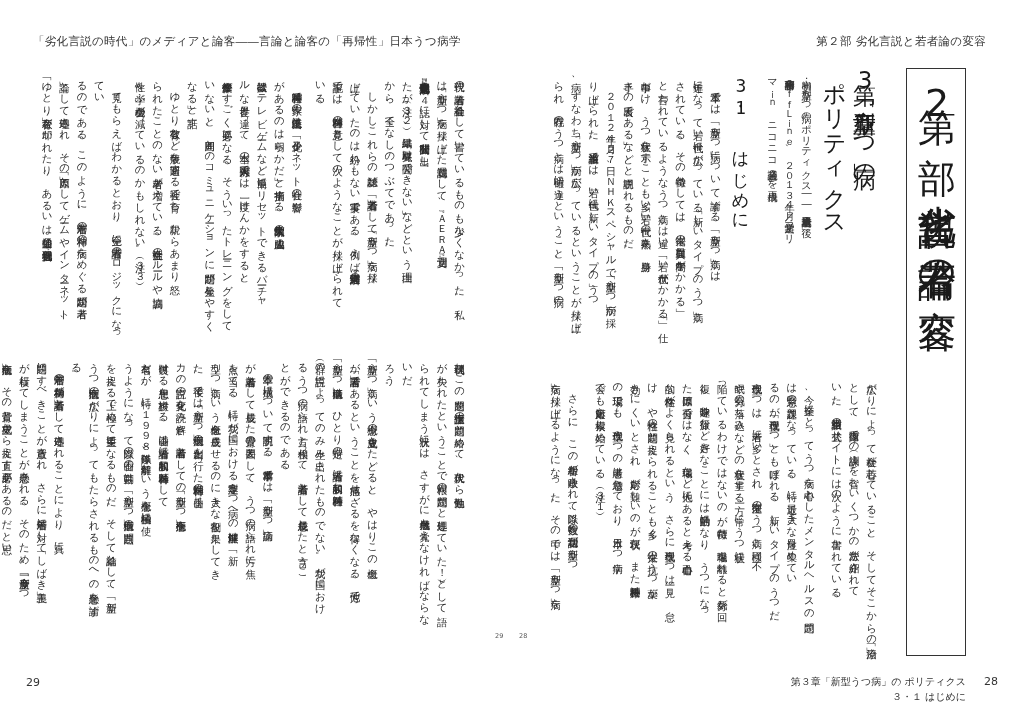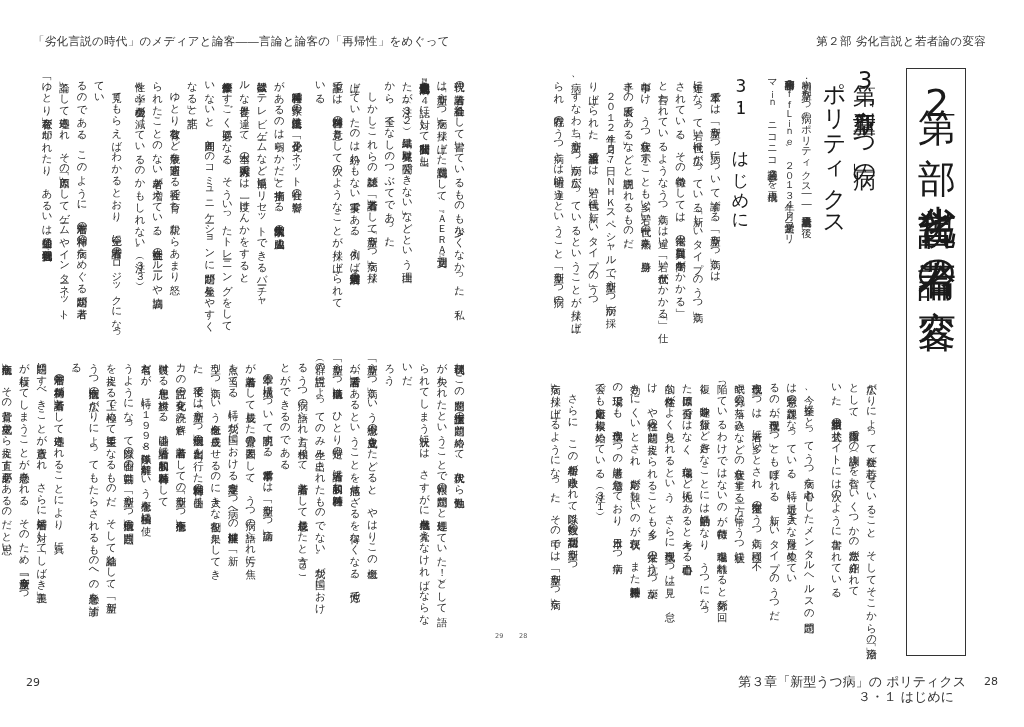--- a/index.html
+++ b/index.html
@@ -10,26 +10,26 @@
   .vt { writing-mode:vertical-rl; -webkit-writing-mode:vertical-rl; text-orientation:upright; }
   .body-block { font-size:10.4px; line-height:17.4px; letter-spacing:0.15px; color:#2a2a2a; }
   .body-block p { margin:0; }
   .part-box { border:1.5px solid #333; box-sizing:border-box; }
   .part-title { font-family:"DejaVu Sans","Liberation Sans",sans-serif; font-size:38px; line-height:1; letter-spacing:2px; color:#1a1a1a; }
   .chap-title { font-family:"DejaVu Sans","Liberation Sans",sans-serif; font-size:23px; line-height:30px; letter-spacing:0.5px; color:#1a1a1a; }
   .first-pub { font-family:"DejaVu Sans","Liberation Sans",sans-serif; font-size:10.2px; line-height:17px; color:#333; }
   .sec-title { font-family:"DejaVu Sans","Liberation Sans",sans-serif; font-size:17px; line-height:22px; color:#1a1a1a; letter-spacing:1px; }
   .folio { font-family:"DejaVu Sans","Liberation Sans",sans-serif; font-size:11px; color:#333; }
   .gutter-num { font-family:"DejaVu Sans","Liberation Sans",sans-serif; font-size:6.5px; color:#555; }
-  .foot-right { font-size:13px; color:#333; text-align:right; white-space:nowrap; line-height:15px; }
+  .foot-right { font-size:10px; color:#333; text-align:right; white-space:nowrap; line-height:15px; }
 </style>
 </head>
 <body>
 
-<div class="abs running-head" style="left:33px; top:34px;">「劣化言説の時代」のメディアと論客――言論と論客の「再帰性」をめぐって</div>
+<div class="abs running-head" style="left:33px; top:34px;">「劣化言説の時代」のメディアと論客――言論と論客の「再帰性」日本うつ病学</div>
 
 <div class="abs vt body-block" style="right:calc(1024px - 468px); top:74px; height:268px;">
   <p>現代の若者論、社会論として書いているものも少なくなかった。私</p>
   <p>は「新型うつ病」を採り上げた週刊誌として、『ＡＥＲＡ』『週刊文</p>
   <p>春』『週刊現代』『週刊東洋経済』の４誌に対して公開質問状を出し</p>
   <p>たが（注３・２）、結果は「取材先は公開できない」などという理由</p>
   <p>から、全てなしのつぶてであった。</p>
   <p>　しかしこれらの雑誌が、「若者論」として「新型うつ病」を採り</p>
   <p>上げていたのは紛れもない事実である。例えば『週刊東洋経済』の</p>
   <p>記事では、精神科医の意見として次のようなことが採り上げられて</p>
@@ -131,13 +131,13 @@
   <p>け″や性格の問題と捉えられることも多く、従来の抗うつ薬が</p>
   <p>効きにくいとされ、対応が難しいのが現状だ。また精神科医療</p>
   <p>の現場でも、現代型うつの患者は急増しており、日本うつ病学</p>
   <p>会でも対応策を模索し始めている。（注３・１）</p>
   <p style="margin-right:10px;">　さらに、この番組が放映されて以降、複数の週刊誌が「新型うつ</p>
   <p>病」を採り上げるようになった。その中では、「新型うつ病」を、</p>
 </div>
 
 <div class="abs foot-right" style="right:58px; top:674px;">第３章「新型うつ病」の ポリティクス</div>
 <div class="abs folio" style="right:26px; top:675px;">28</div>
-<div class="abs foot-right" style="right:70px; top:689px;">３・１ はじめに</div>
+<div class="abs foot-right" style="right:58px; top:689px;">３・１ はじめに</div>
 
 </body></html>

